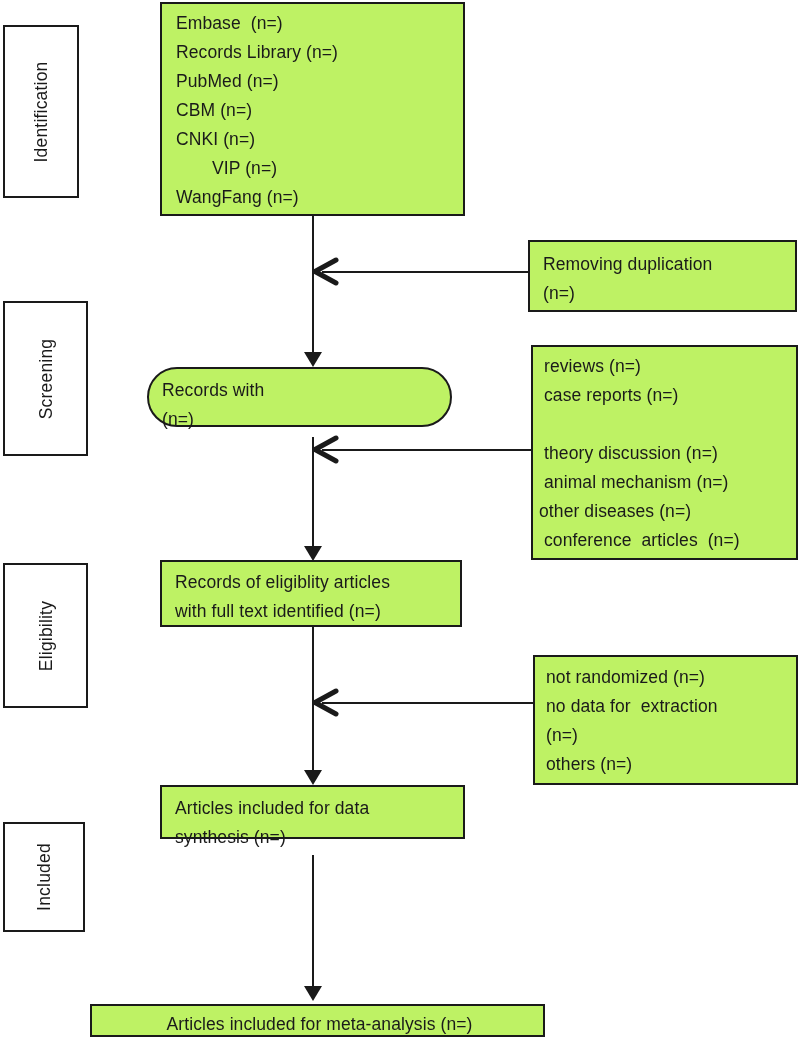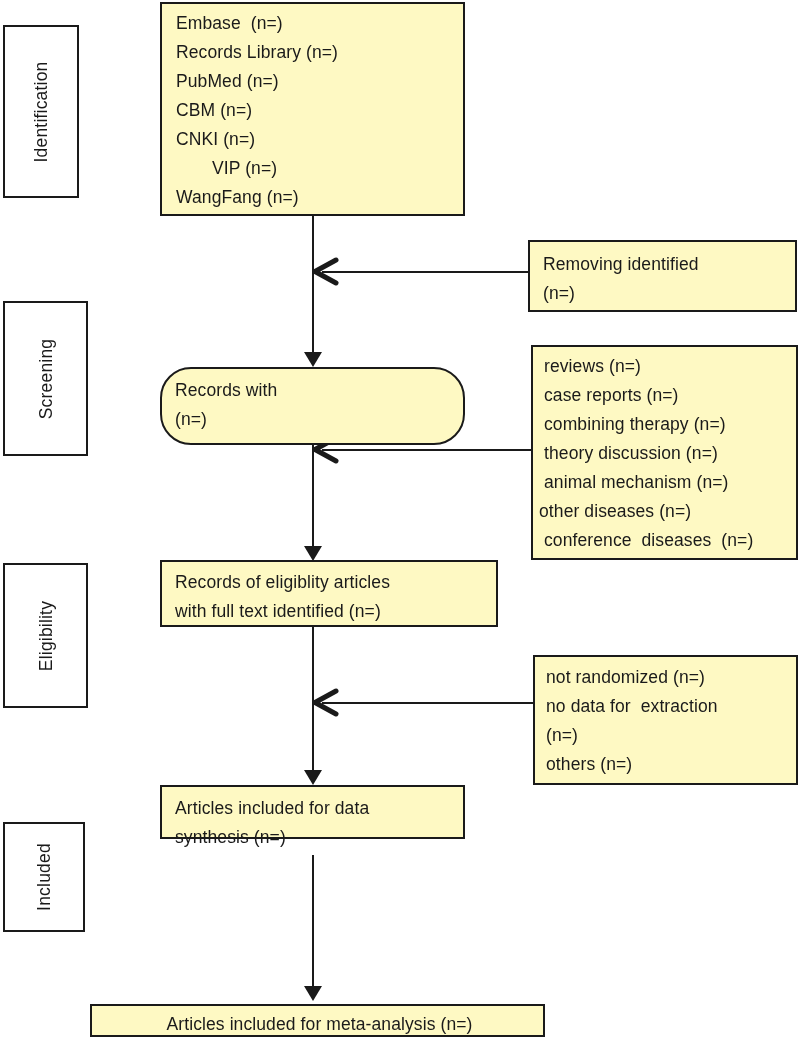--- a/index.html
+++ b/index.html
@@ -17,21 +17,21 @@
     height: 1050px;
     background: #ffffff;
     overflow: hidden;
   }
 
   
   .box {
     position: absolute;
     box-sizing: border-box;
     border: 2.5px solid #1a1a1a;
-    background: #fef9c3;
+    background: #bef264;
     z-index: 3;
     text-decoration: underline;
   }
   .box-text {
     position: absolute;
     font-size: 17.5px;
     line-height: 29px;
     white-space: pre;
     color: #1a1a1a;
     letter-spacing: 0.1px;
@@ -139,40 +139,39 @@
     <div class="box-text" style="left:14px; top:5px;">Embase  (n=)</div>
     <div class="box-text" style="left:14px; top:34px;">Records Library (n=)</div>
     <div class="box-text" style="left:14px; top:63px;">PubMed (n=)</div>
     <div class="box-text" style="left:14px; top:92px;">CBM (n=)</div>
     <div class="box-text" style="left:14px; top:121px;">CNKI (n=)</div>
     <div class="box-text" style="left:14px; top:150px;margin-left:36px;">VIP (n=)</div>
     <div class="box-text" style="left:14px; top:179px;">WangFang (n=)</div>
   </div>
 
   <div class="box" style="left:528px; top:240px; width:269px; height:72px;">
-    <div class="box-text" style="left:13px; top:8px;">Removing identified</div>
+    <div class="box-text" style="left:13px; top:8px;">Removing duplication</div>
     <div class="box-text" style="left:13px; top:37px;">(n=)</div>
   </div>
 
-  <div class="box" style="left:160px; top:367px; width:305px; height:78px;border-radius:31px;">
+  <div class="box" style="left:147px; top:367px; width:305px; height:60px;border-radius:31px;">
     <div class="box-text" style="left:13px; top:7px;">Records with</div>
     <div class="box-text" style="left:13px; top:36px;">(n=)</div>
   </div>
 
   <div class="box" style="left:531px; top:345px; width:267px; height:215px;">
     <div class="box-text" style="left:11px; top:5px;">reviews (n=)</div>
     <div class="box-text" style="left:11px; top:34px;">case reports (n=)</div>
-    <div class="box-text" style="left:11px; top:63px;">combining therapy (n=)</div>
     <div class="box-text" style="left:11px; top:92px;">theory discussion (n=)</div>
     <div class="box-text" style="left:11px; top:121px;">animal mechanism (n=)</div>
     <div class="box-text" style="left:6px; top:150px;">other diseases (n=)</div>
-    <div class="box-text" style="left:11px; top:179px;">conference  diseases  (n=)</div>
+    <div class="box-text" style="left:11px; top:179px;">conference  articles  (n=)</div>
   </div>
 
-  <div class="box" style="left:160px; top:560px; width:338px; height:67px;">
+  <div class="box" style="left:160px; top:560px; width:302px; height:67px;">
     <div class="box-text" style="left:13px; top:6px;">Records of eligiblity articles</div>
     <div class="box-text" style="left:13px; top:35px;">with full text identified (n=)</div>
   </div>
 
   <div class="box" style="left:533px; top:655px; width:265px; height:130px;">
     <div class="box-text" style="left:11px; top:6px;">not randomized (n=)</div>
     <div class="box-text" style="left:11px; top:35px;">no data for  extraction</div>
     <div class="box-text" style="left:11px; top:64px;">(n=)</div>
     <div class="box-text" style="left:11px; top:93px;">others (n=)</div>
   </div>

